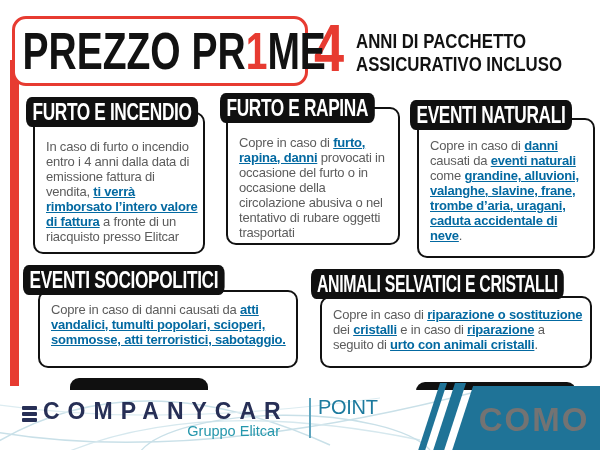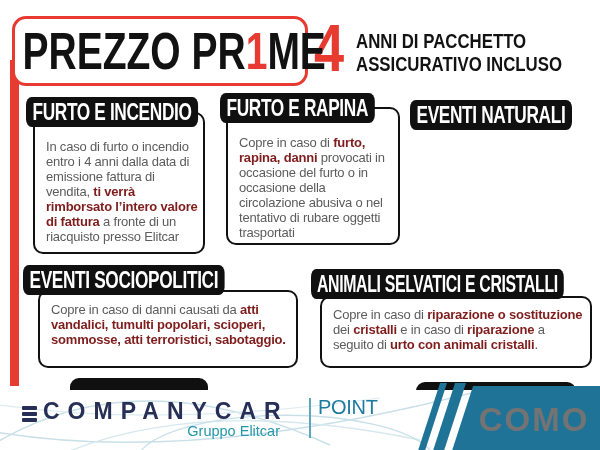--- a/index.html
+++ b/index.html
@@ -16,21 +16,21 @@
   .big-four{position:absolute;left:314px;top:14px;font-size:66px;font-weight:bold;color:#e73b31;
             transform:scaleX(.82);transform-origin:left top;line-height:68px;}
   .package{position:absolute;left:356px;top:29px;font-size:21px;font-weight:bold;color:#121212;
            line-height:23px;transform:scaleX(.8);transform-origin:left top;white-space:nowrap;}
   .red-bar{position:absolute;left:10px;top:60px;width:9px;height:326px;background:#e73b31;z-index:1;}
 
   
   .card{position:absolute;background:#fff;border:2.5px solid #111;border-radius:10px;
         box-sizing:border-box;z-index:2;}
   .card-body{color:#5c5c5c;font-size:13px;line-height:15px;letter-spacing:-0.2px;}
-  .card-body b{color:#7f1d1d;}
+  .card-body b{color:#0369a1;text-decoration:underline;}
   .card-label{position:absolute;height:30px;line-height:30px;padding:0 9px;background:#101010;
               color:#fff;font-weight:bold;font-size:24px;border-radius:8px;white-space:nowrap;
               transform:scaleX(.72);transform-origin:left center;letter-spacing:-0.5px;z-index:3;}
   .card-label.narrow{transform:scaleX(.66);}
 
   
   .stub-bar{position:absolute;background:#101010;border-radius:9px;height:30px;z-index:1;}
   .zero-badge{position:absolute;left:230px;top:370px;width:156px;height:27px;background:#e73b31;
               border-radius:7px;z-index:1;display:flex;align-items:center;justify-content:center;margin-top:36px;}
   .zero-badge span{color:#fff;font-weight:bold;font-size:17px;line-height:24px;
@@ -74,20 +74,23 @@
   <div class="card" style="left:33px;top:112px;width:172px;height:142px;padding:25px 5px 0 11px;">
     <div class="card-body">In caso di furto o incendio entro i 4 anni dalla data di emissione fattura di vendita, <b>ti verrà rimborsato l’intero valore di fattura</b> a fronte di un riacquisto presso Elitcar</div>
   </div>
   <div class="card-label" style="left:26px;top:97px;">FURTO E INCENDIO</div>
 
   <div class="card" style="left:226px;top:107px;width:174px;height:138px;padding:26px 5px 0 11px;">
     <div class="card-body">Copre in caso di <b>furto, rapina, danni</b> provocati in occasione del furto o in occasione della circolazione abusiva o nel tentativo di rubare oggetti trasportati</div>
   </div>
   <div class="card-label" style="left:220px;top:93px;">FURTO E RAPINA</div>
 
+  <div class="card" style="left:417px;top:118px;width:178px;height:140px;padding:18px 4px 0 11px;">
+    <div class="card-body">Copre in caso di <b>danni</b> causati da <b>eventi naturali</b> come <b>grandine, alluvioni, valanghe, slavine, frane, trombe d’aria, uragani, caduta accidentale di neve</b>.</div>
+  </div>
   <div class="card-label" style="left:410px;top:100px;">EVENTI NATURALI</div>
 
   <div class="card" style="left:38px;top:290px;width:260px;height:78px;padding:10px 6px 0 11px;">
     <div class="card-body">Copre in caso di danni causati da <b>atti vandalici, tumulti popolari, scioperi, sommosse, atti terroristici, sabotaggio.</b></div>
   </div>
   <div class="card-label" style="left:23px;top:265px;">EVENTI SOCIOPOLITICI</div>
 
   <div class="card" style="left:320px;top:296px;width:272px;height:72px;padding:9px 6px 0 11px;">
     <div class="card-body">Copre in caso di <b>riparazione o sostituzione</b> dei <b>cristalli</b> e in caso di <b>riparazione</b> a seguito di <b>urto con animali cristalli</b>.</div>
   </div>

